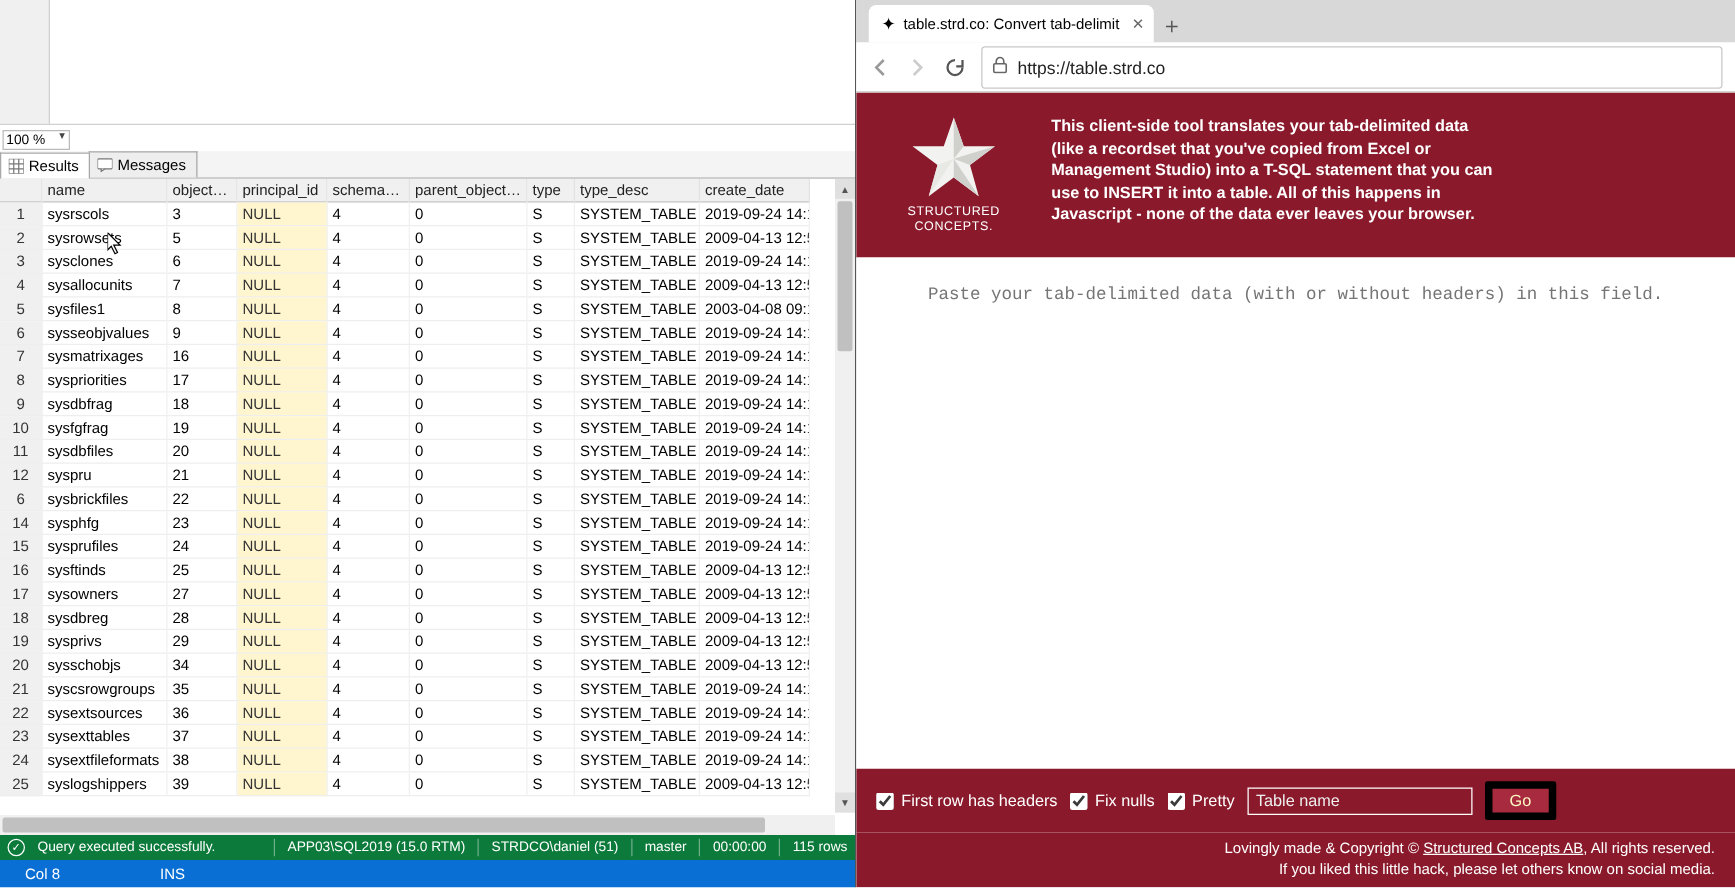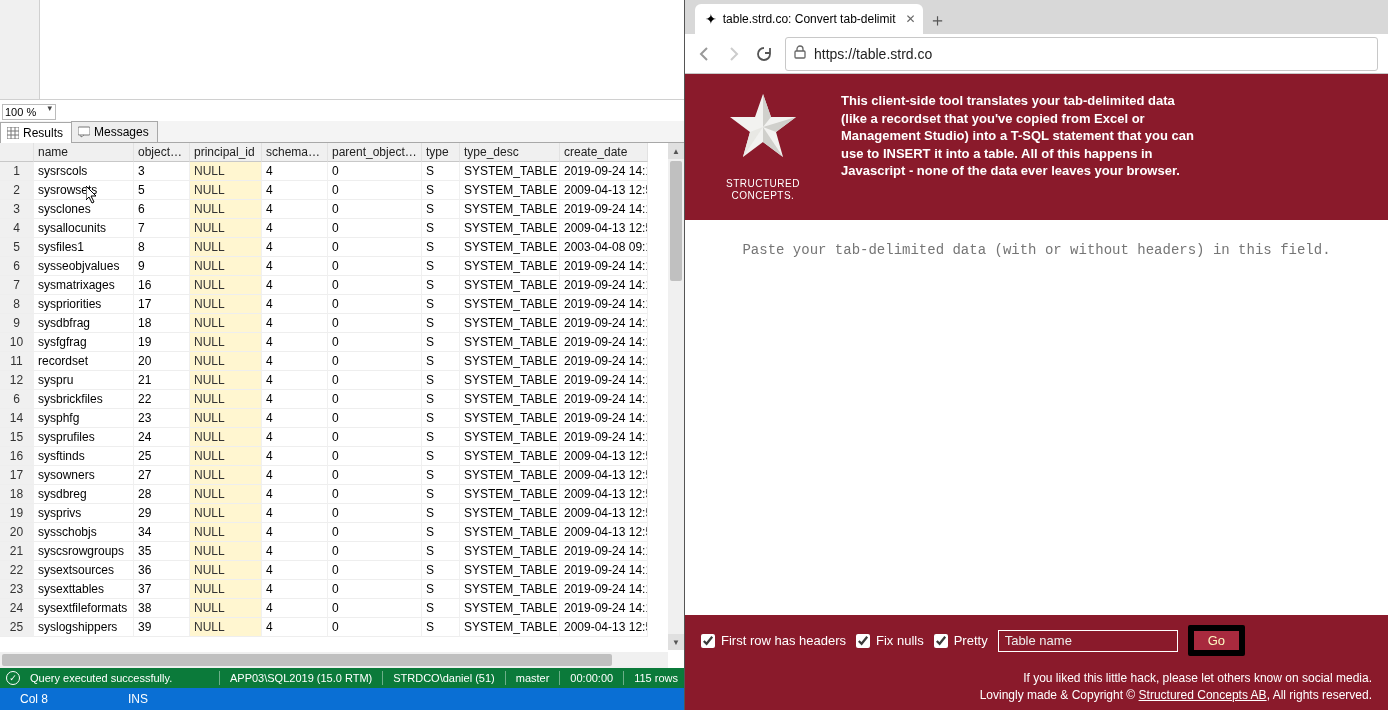--- a/index.html
+++ b/index.html
@@ -52,21 +52,21 @@
   .btab { height:30px; background:#fff; border-top-left-radius:6px; border-top-right-radius:6px; padding:0 28px 0 10px; font-size:12px; display:flex; align-items:center; gap:6px; position:relative; min-width:210px; }
   .btab .x { position:absolute; right:8px; top:8px; font-size:12px; color:#666; }
   .newtab { width:28px; height:28px; display:flex; align-items:center; justify-content:center; font-size:18px; color:#555; cursor:pointer; }
   .addrbar { height:40px; background:#fff; border-bottom:1px solid #c8c8c8; display:flex; align-items:center; padding:0 10px; gap:12px; font-size:14px; }
   .nav-icon { width:18px; height:18px; color:#888; display:flex; align-items:center; justify-content:center; }
   .addr { flex:1; border:1px solid #c8c8c8; border-radius:3px; height:18px; display:flex; align-items:center; padding:16px 8px; gap:8px; color:#222; }
   .addr .lock { color:#666; font-size:12px; }
 
   .page { flex:1; display:flex; flex-direction:column; overflow:hidden; }
   .hero { background:#8a1a2b; color:#fff; padding:18px 34px 18px 18px; display:flex; gap:18px; }
-  .logo { width:120px; display:flex; flex-direction:column; align-items:center; gap:16px; }
+  .logo { width:120px; display:flex; flex-direction:column; align-items:center; gap:2px; }
   .logo-star { width:70px; height:70px; }
   .logo-txt { font-size:10px; letter-spacing:.5px; text-align:center; line-height:1.2; }
   .hero-text { flex:1; font-size:13px; line-height:1.35; font-weight:600; max-width:360px; }
 
   .workarea { flex:1; background:#fff; padding:18px 0 0 0; display:flex; justify-content:center; }
   .paste { width:95%; height:100%; font-family:"Consolas","Courier New",monospace; font-size:14px; color:#999; border:none; resize:none; text-align:center; padding-top:4px; outline:none; }
 
   .controls { background:#8a1a2b; color:#fff; padding:10px 16px; display:flex; align-items:center; gap:10px; font-size:13px; }
   .chk { display:flex; align-items:center; gap:6px; }
   .chk input { width:14px; height:14px; accent-color:#fff; }
@@ -216,21 +216,21 @@
           <div class="gc rownum">10</div>
           <div class="gc">sysfgfrag</div>
           <div class="gc">19</div>
           <div class="gc null">NULL</div>
           <div class="gc">4</div>
           <div class="gc">0</div>
           <div class="gc">S</div>
           <div class="gc">SYSTEM_TABLE</div>
           <div class="gc">2019-09-24 14:19</div>
           <div class="gc rownum">11</div>
-          <div class="gc">recordset</div>
+          <div class="gc">sysdbfiles</div>
           <div class="gc">20</div>
           <div class="gc null">NULL</div>
           <div class="gc">4</div>
           <div class="gc">0</div>
           <div class="gc">S</div>
           <div class="gc">SYSTEM_TABLE</div>
           <div class="gc">2019-09-24 14:19</div>
           <div class="gc rownum">12</div>
           <div class="gc">syspru</div>
           <div class="gc">21</div>
@@ -468,22 +468,22 @@
         </label>
         <label class="chk">
           <input type="checkbox" checked="" style="">
           <span>Pretty</span>
         </label>
         <input class="tblname" placeholder="Table name" style="">
         <button class="go">Go</button>
       </div>
 
       <div class="footer">
-        <div>If you liked this little hack, please let others know on social media.</div>
         <div>
           <span>Lovingly made &amp; Copyright © </span><a href="#">Structured Concepts AB</a><span>, All rights reserved.</span>
         </div>
+        <div>If you liked this little hack, please let others know on social media.</div>
       </div>
 
     </div>
   </div>
 
 </div>
 
 </body></html>

